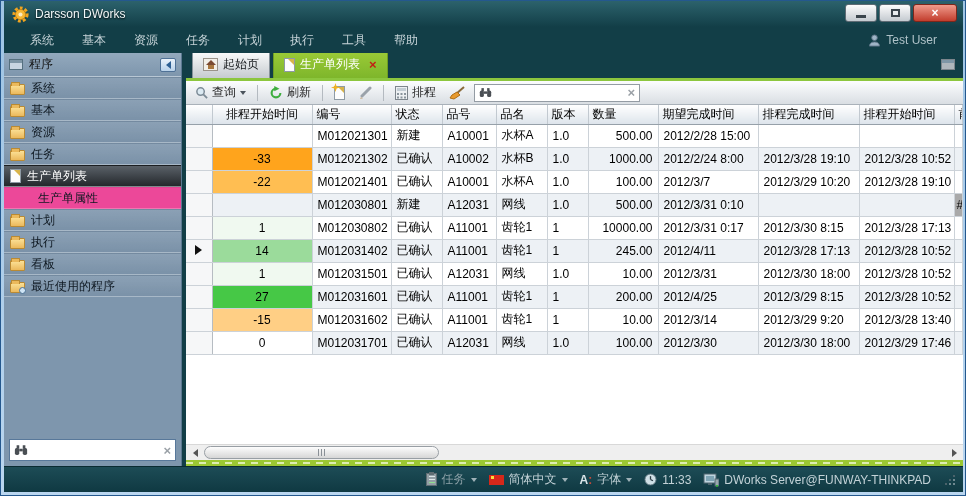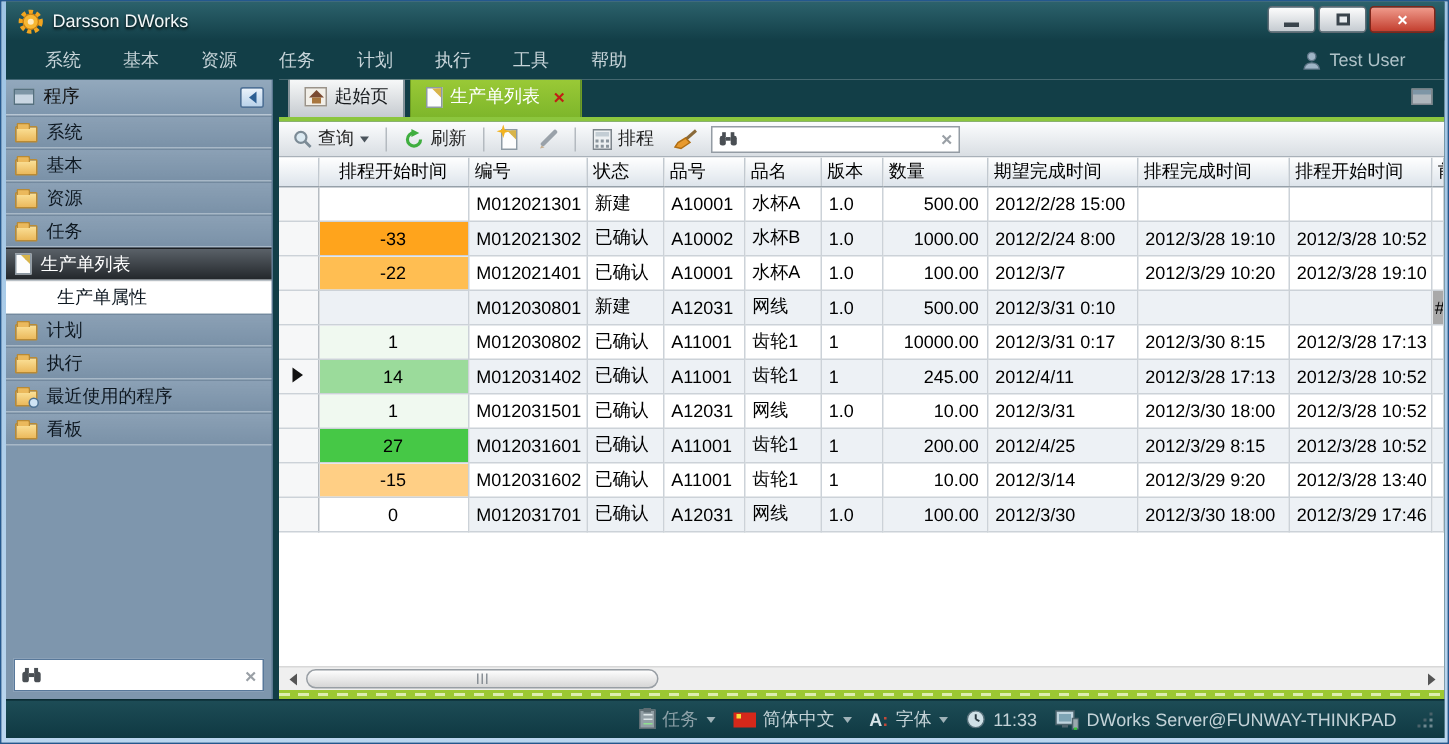--- a/index.html
+++ b/index.html
@@ -36,21 +36,21 @@
   .side-header { height:24px; display:flex; align-items:center; gap:6px; padding:0 5px;
     background:linear-gradient(#93A9BD,#7E96AD); border-bottom:1px solid rgba(255,255,255,.35); color:#111; }
   .side-header .lbl { flex:1; }
   .collapse-btn { width:16px; height:14px; border:1px solid #4F7196; border-radius:2px;
     background:linear-gradient(#EAF2FA,#B9D2EA); display:flex; align-items:center; justify-content:center; }
   .tri-left { width:0; height:0; border-top:4px solid transparent; border-bottom:4px solid transparent; border-right:5px solid #2D5F93; }
   .side-item { height:22px; display:flex; align-items:center; gap:6px; padding:0 6px; color:#0E1821;
     border-bottom:1px solid rgba(255,255,255,.25); border-top:1px solid rgba(0,0,0,.05);
     background:linear-gradient(rgba(255,255,255,.10),rgba(0,0,0,.03)); cursor:default; white-space:nowrap; }
   .side-item.selected { background:linear-gradient(#5A6168,#24282C); color:#FFFFFF; border-top-color:#1C1F22; }
-  .side-item.subitem { background:#ffffff; padding-left:34px; }
+  .side-item.subitem { background:#ec4899; padding-left:34px; }
   .side-spacer { flex:1; }
   .side-search { height:22px; margin:4px 5px 5px 5px; background:#fff; border:1px solid #58789A;
     display:flex; align-items:center; padding:0 4px; gap:4px; }
   .side-search input { flex:1; border:none; outline:none; min-width:0; font-size:12px; background:transparent; }
 
   
   .icon { flex:0 0 auto; display:inline-block; position:relative; }
   .folder { width:15px; height:11px; background:linear-gradient(#FBE198,#EBB95C); border:1px solid #B98A34; border-radius:1px; margin-top:2px; }
   .folder::before { content:""; position:absolute; top:-3px; left:0; width:7px; height:3px;
     background:#EBB95C; border:1px solid #B98A34; border-bottom:none; border-radius:1px 1px 0 0; }
@@ -222,28 +222,28 @@
           </div>
         <div class="side-item">
             <span class="icon folder"></span>
             <span>计划</span>
           </div>
         <div class="side-item">
             <span class="icon folder"></span>
             <span>执行</span>
           </div>
         <div class="side-item">
+            <span class="icon folder"></span>
+            <span>看板</span>
+          </div>
+        <div class="side-item">
             <span class="icon folder">
               <span class="clock-dot"></span>
             </span>
             <span>最近使用的程序</span>
-          </div>
-        <div class="side-item">
-            <span class="icon folder"></span>
-            <span>看板</span>
           </div>
         <div class="side-spacer"></div>
         <div class="side-search">
           <span class="icon">
             <svg width="14" height="11" viewBox="0 0 16 12">
               <rect x="1" y="3" width="5" height="8" rx="2" fill="#4A4F54"></rect>
               <rect x="10" y="3" width="5" height="8" rx="2" fill="#4A4F54"></rect>
               <rect x="3" y="0" width="3" height="4" fill="#4A4F54"></rect>
               <rect x="10" y="0" width="3" height="4" fill="#4A4F54"></rect>
               <rect x="6" y="4" width="4" height="3" fill="#4A4F54"></rect>

